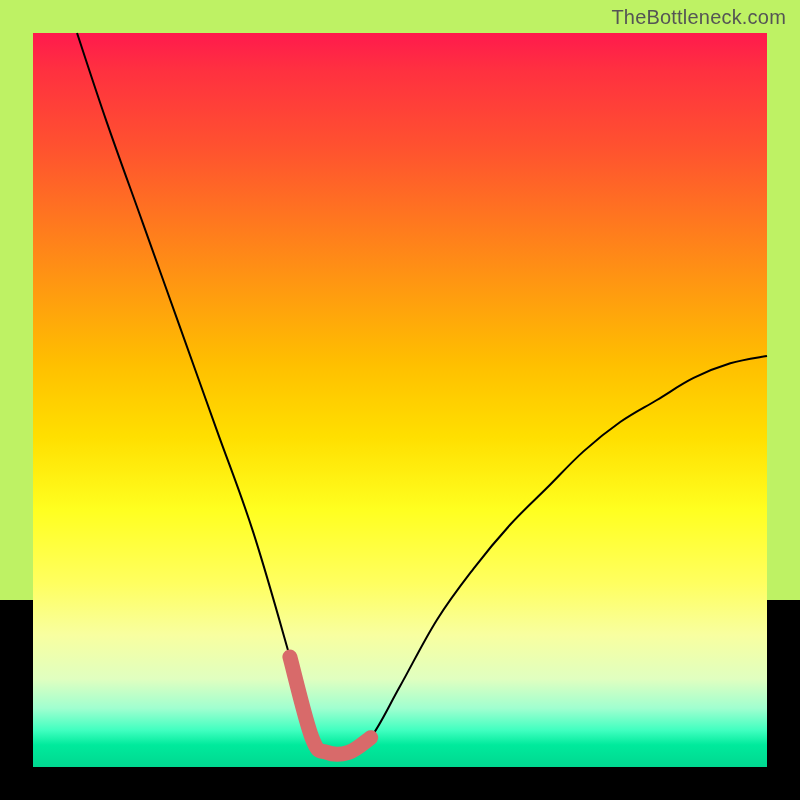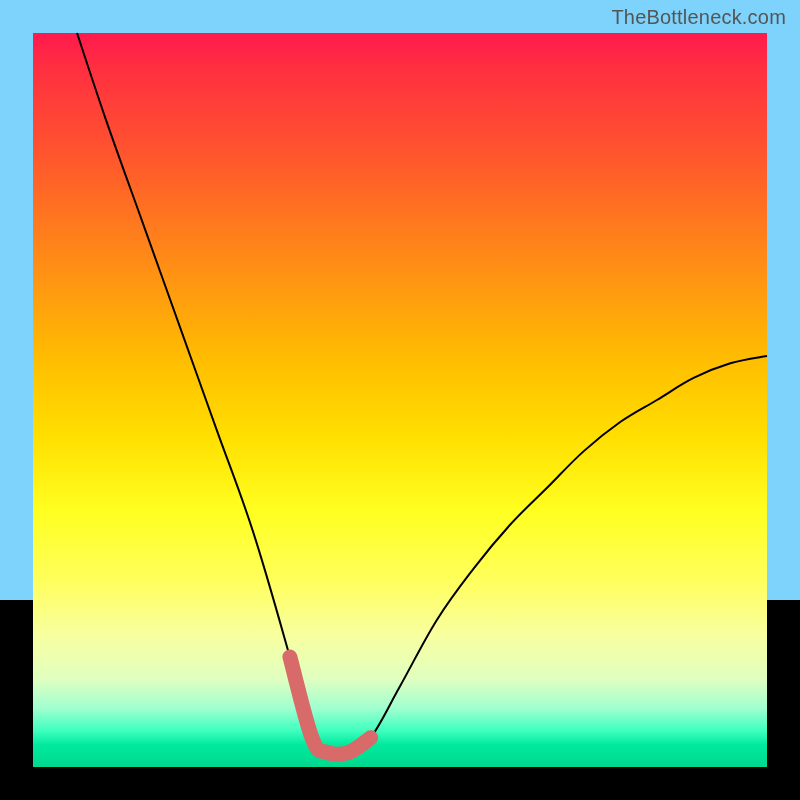--- a/index.html
+++ b/index.html
@@ -8,21 +8,21 @@
     background: #000;
     width: 800px;
     height: 800px;
     overflow: hidden;
     font-family: Arial, Helvetica, sans-serif;
   }
   .chart-container {
     position: relative;
     width: 800px;
     height: 600px;
-    background: #7dd3fc;
+    background: #bef264;
   }
   .plot-area {
     position: absolute;
     left: 33px;
     top: 33px;
     width: 734px;
     height: 734px;
     background: linear-gradient(to bottom,
       #ff1a4d 0%,
       #ff3040 5%,

